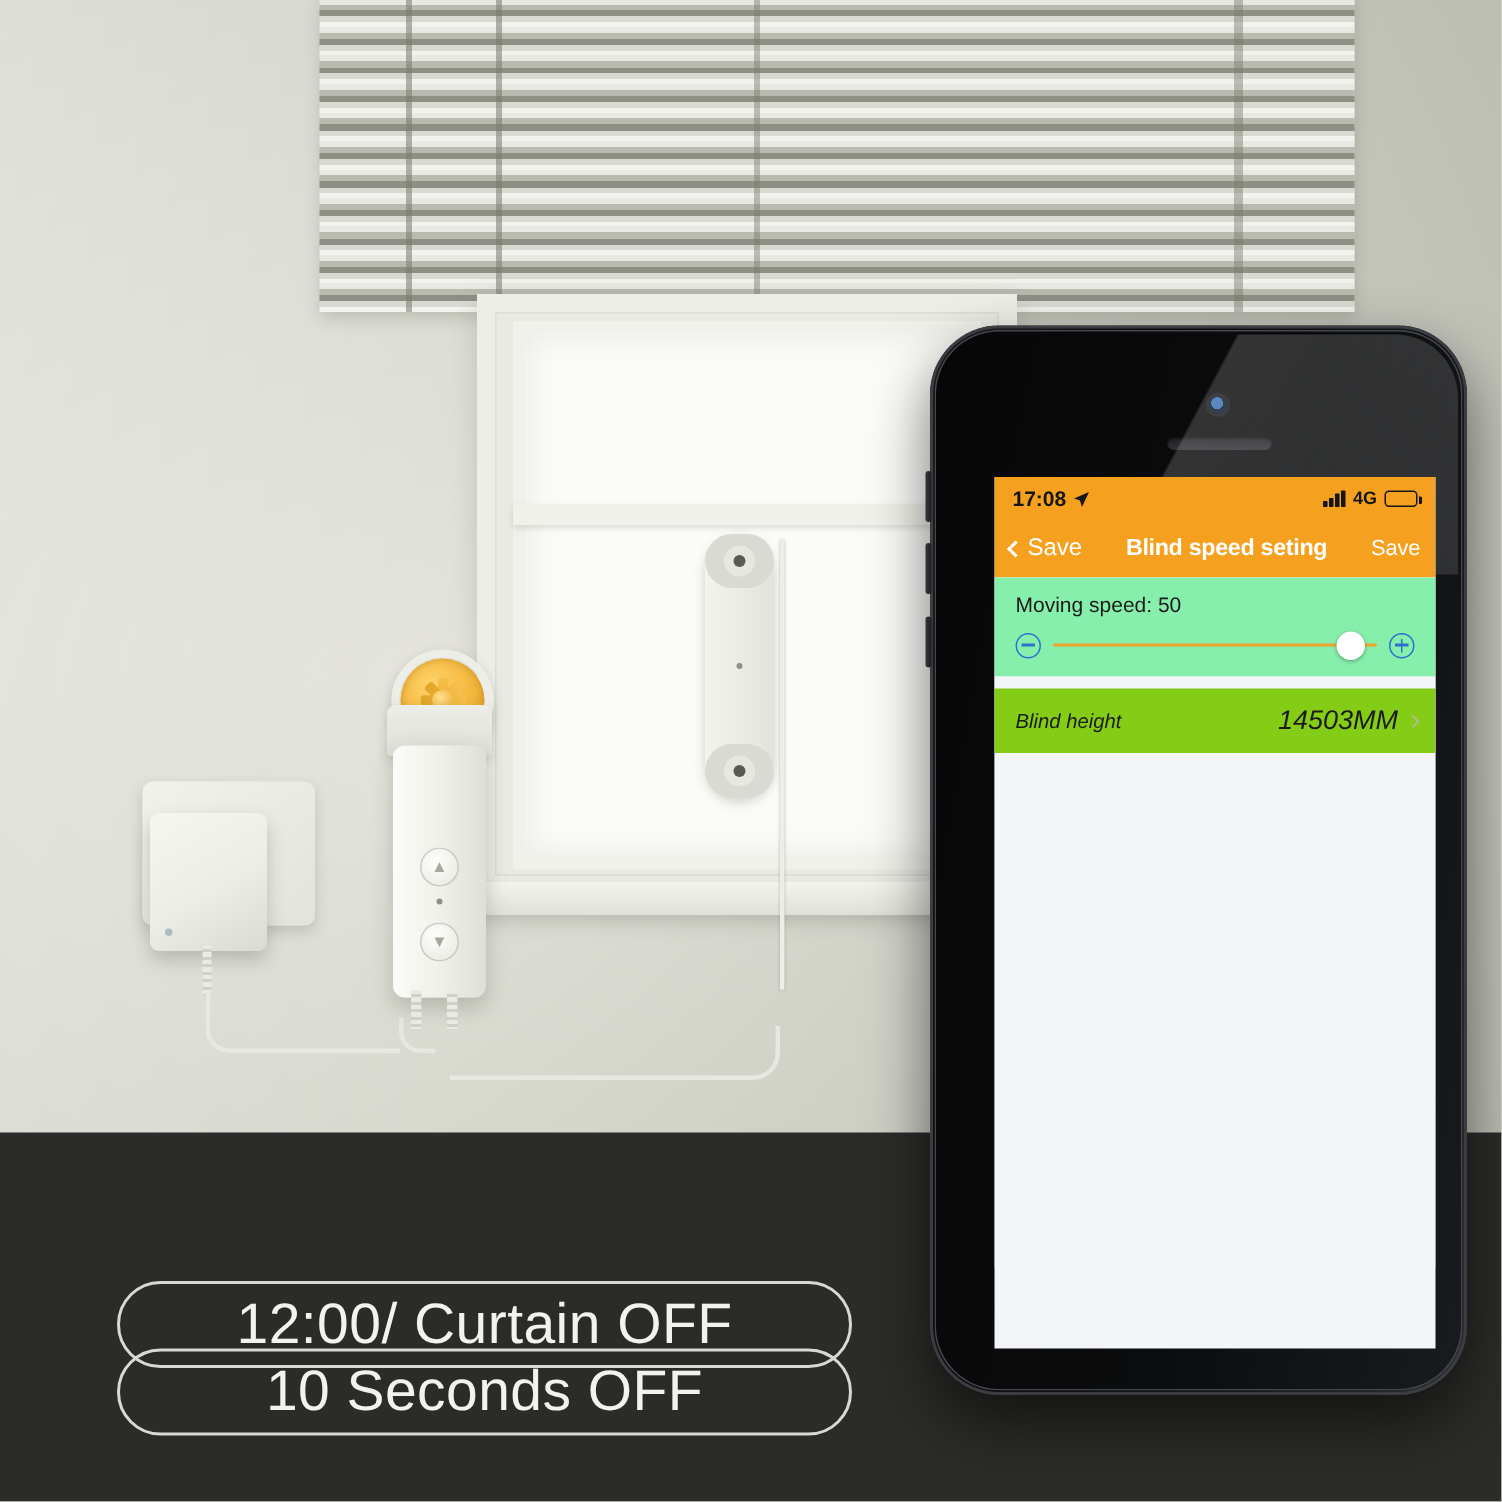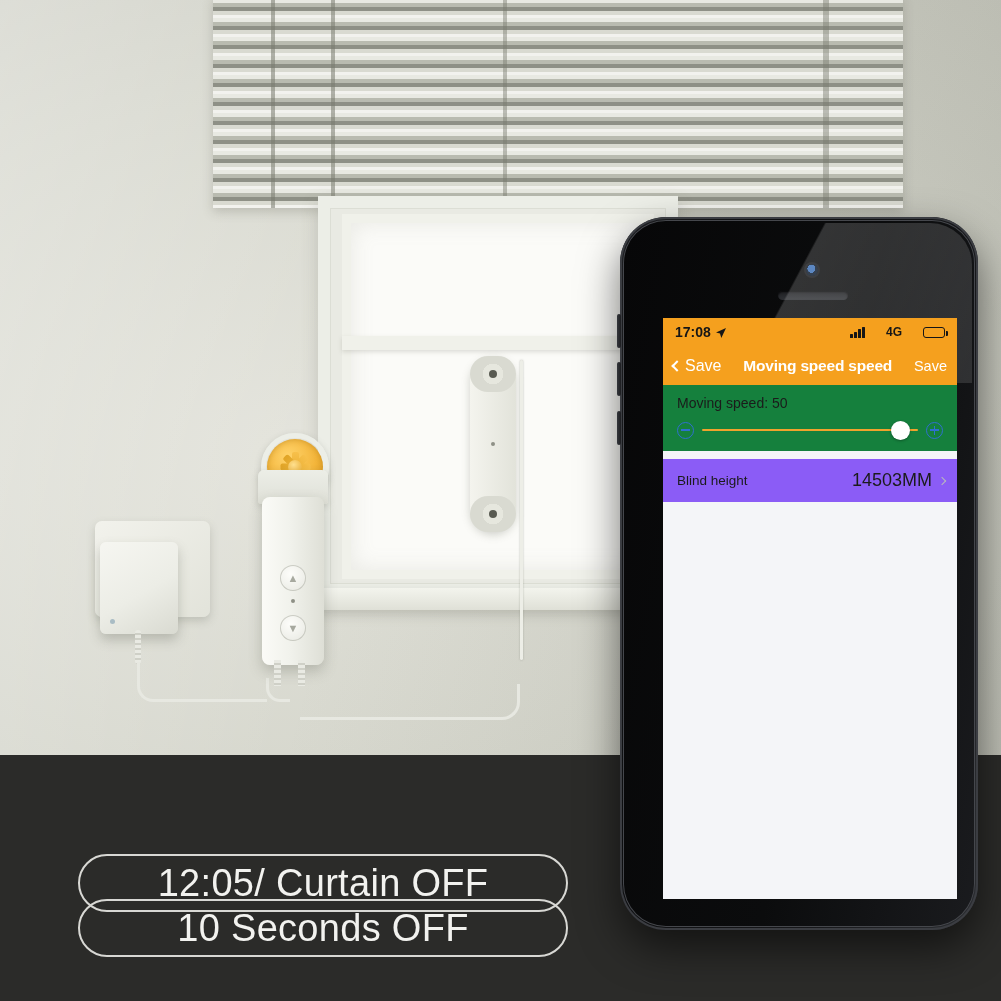--- a/index.html
+++ b/index.html
@@ -271,21 +271,21 @@
   }
 
   
   .statusbar {
     height: 28px; background: #f5a01e;
     display: flex; align-items: center; justify-content: space-between;
     padding: 0 12px; color: #161616;
   }
   .sb-left { display: flex; align-items: center; gap: 4px; font-size: 14px; font-weight: 700; }
   .loc-arrow { display: inline-block; width: 12px; height: 12px; }
-  .sb-right { display: flex; align-items: center; gap: 21px; font-size: 12px; font-weight: 700; }
+  .sb-right { display: flex; align-items: center; gap: 5px; font-size: 12px; font-weight: 700; }
   .bars { display: flex; align-items: flex-end; gap: 1.5px; height: 11px; }
   .bars i { width: 2.5px; background: #161616; border-radius: .5px; display: block; }
   .bars i:nth-child(1) { height: 4px; }
   .bars i:nth-child(2) { height: 6px; }
   .bars i:nth-child(3) { height: 8.5px; }
   .bars i:nth-child(4) { height: 11px; }
   .battery {
     position: relative; width: 22px; height: 11px;
     border: 1.5px solid #161616; border-radius: 3px; padding: 1.3px;
   }
@@ -305,21 +305,21 @@
   .chev-left {
     width: 8px; height: 8px;
     border-left: 2.4px solid #fff; border-bottom: 2.4px solid #fff;
     transform: rotate(45deg); margin-right: 2px;
   }
   .nav-title { font-size: 15.5px; font-weight: 700; letter-spacing: -.2px; }
   .nav-save { font-size: 14.5px; }
 
   
   .content { background: #f4f5f8; height: 460px; }
-  .speed-block { background: #15803d; padding: 10px 14px 0 14px; }
+  .speed-block { background: #86efac; padding: 10px 14px 0 14px; }
   .speed-label { font-size: 14px; color: #1b1b1b; }
   .slider-row {
     display: flex; align-items: center; gap: 8px;
     padding: 10px 0 12px 0;
   }
   .circ-btn {
     width: 17px; height: 17px; flex: 0 0 17px;
     border: 1.6px solid #2f6fd0; border-radius: 50%;
     position: relative;
   }
@@ -336,21 +336,21 @@
   .track-wrap { flex: 1; position: relative; height: 18px; display: flex; align-items: center; }
   .track { width: 100%; height: 2.6px; background: #f0a32c; border-radius: 2px; }
   .thumb {
     position: absolute; top: 50%; width: 19px; height: 19px;
     margin-top: -9.5px; border-radius: 50%;
     background: #ffffff;
     box-shadow: 0 1px 3px rgba(0,0,0,.30), 0 0 0 .5px rgba(0,0,0,.06);
   }
   .gap { height: 8px; background: #f4f5f8; }
 
-  .list { background: #8b5cf6; }
+  .list { background: #84cc16; font-style: italic; }
   .row {
     height: 43px; display: flex; align-items: center;
     padding: 0 12px 0 14px;
     border-bottom: 1px solid #ececef;
   }
   .row:last-child { border-bottom: none; }
   .row-label { font-size: 13.5px; color: #1b1b1b; flex: 1; }
   .row-value { font-size: 18px; color: #1b1b1b; }
   .chev-right {
     width: 6px; height: 6px; margin-left: 7px;
@@ -407,21 +407,21 @@
       <div class="motor-led"></div>
       <div class="motor-btn down">▼</div>
     </div>
     <div class="motor-plugs"></div>
     <div class="cable-c"></div>
   </div>
 
   <div class="band"></div>
 
   <div class="pill p1">
-    <span>12:05/ Curtain OFF</span>
+    <span>12:00/ Curtain OFF</span>
   </div>
   <div class="pill p2">
     <span>10 Seconds OFF</span>
   </div>
 
   <div class="phone">
     <div class="phone-edge"></div>
     <div class="phone-cam"></div>
     <div class="phone-speaker"></div>
     <div class="phone-glass-reflect"></div>
@@ -454,21 +454,21 @@
           <span class="battery-fill" style="width: 42%;"></span>
         </span>
       </div>
     </div>
 
     <div class="navbar">
       <div class="nav-back">
         <span class="chev-left"></span>
         <span>Save</span>
       </div>
-      <div class="nav-title">Moving speed speed</div>
+      <div class="nav-title">Blind speed seting</div>
       <div class="nav-save">Save</div>
     </div>
 
     <div class="content">
 
       <div class="speed-block">
         <div class="speed-label">Moving speed: 50</div>
         <div class="slider-row">
           <span class="circ-btn minus"></span>
           <span class="track-wrap">

